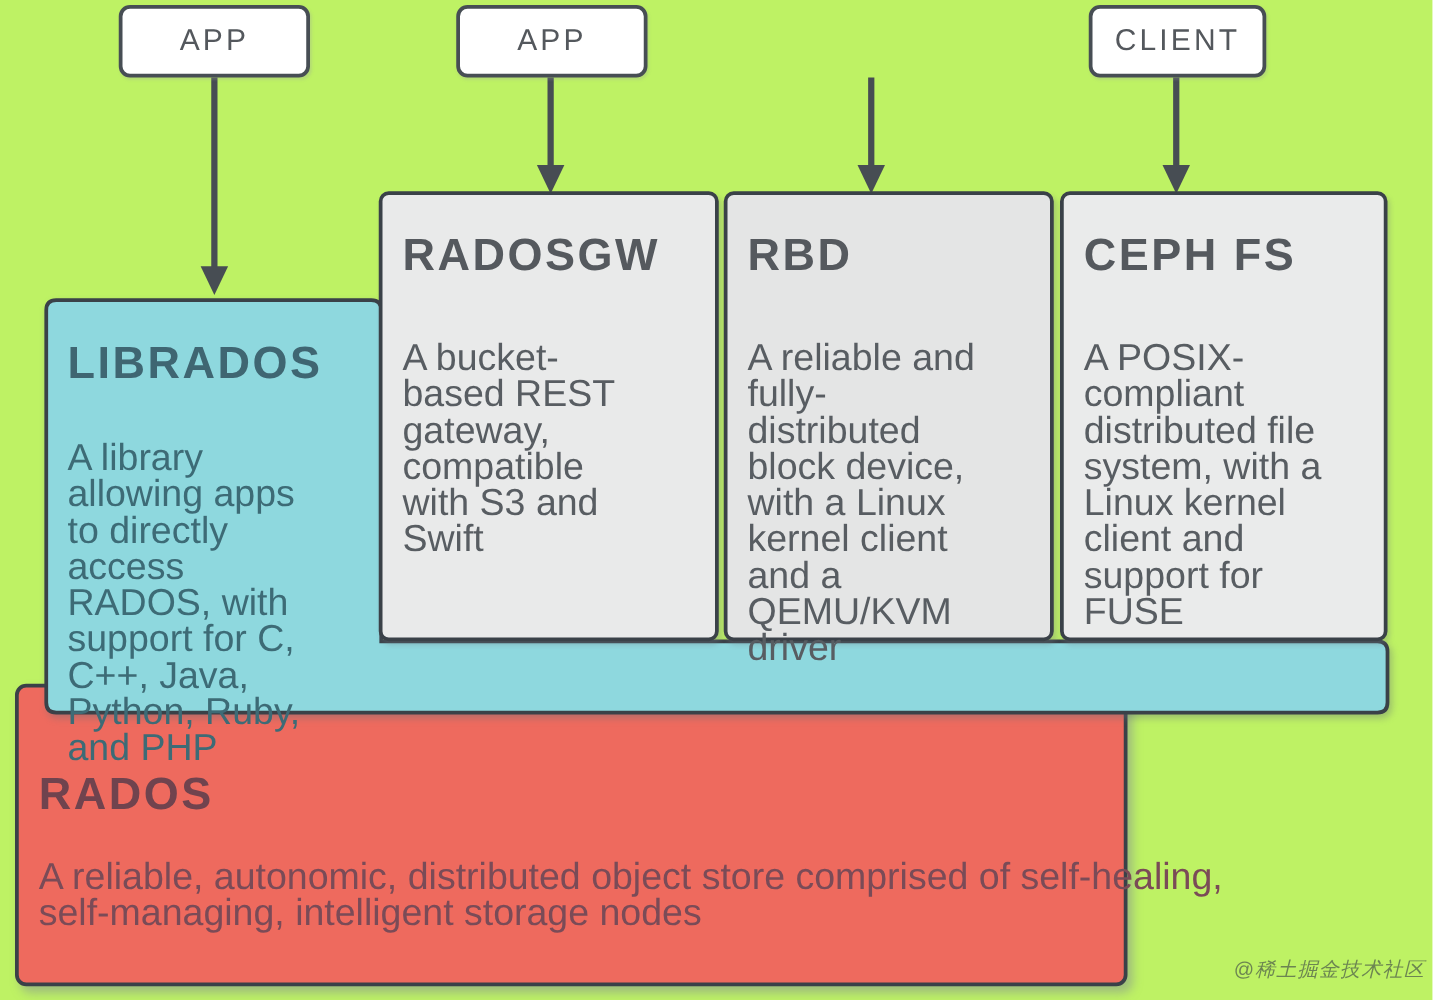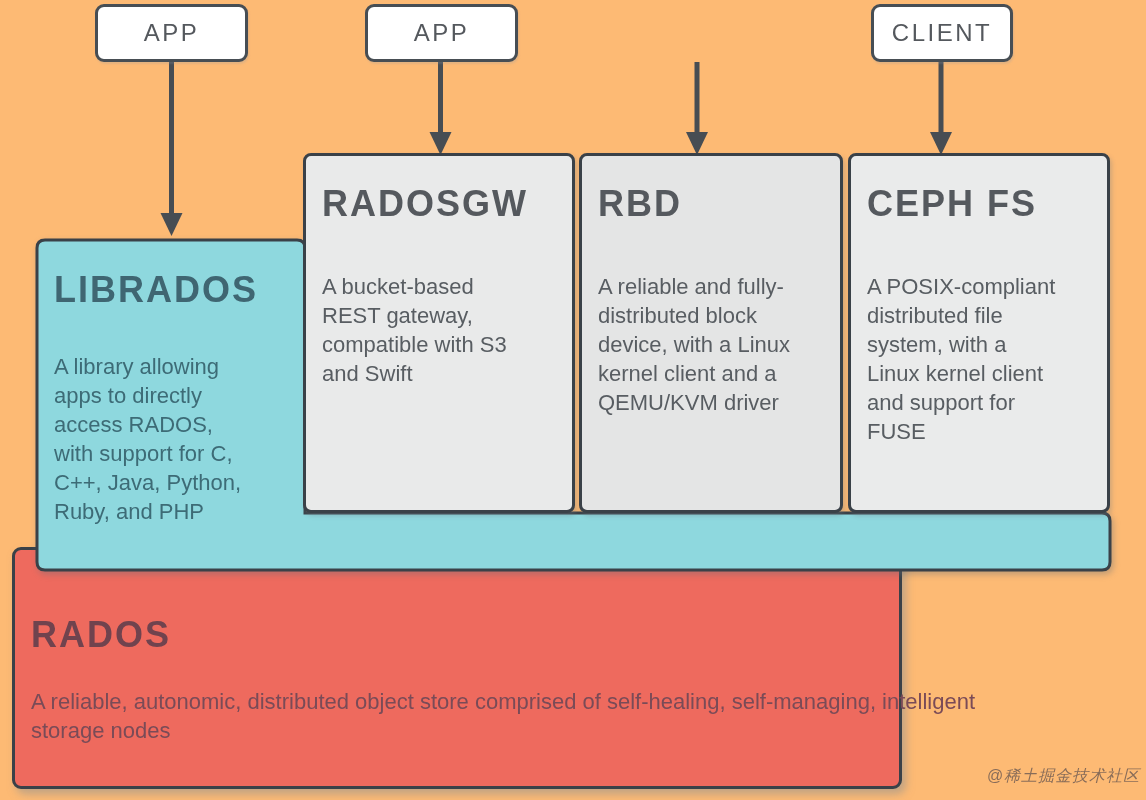--- a/index.html
+++ b/index.html
@@ -1,17 +1,17 @@
 <!DOCTYPE html>
 <html><head>
 <meta charset="utf-8">
 <style>
   html,body{margin:0;padding:0;background:#ffffff;}
   .canvas{
-    position:relative;width:1146px;height:800px;background:#fdba74;overflow:hidden;
+    position:relative;width:1146px;height:800px;background:#bef264;overflow:hidden;
     font-family:"Liberation Sans","DejaVu Sans",sans-serif;
   }
   
   .top-node{
     position:absolute;top:4px;height:58px;background:#ffffff;
     border:3px solid #474e54;border-radius:9px;box-sizing:border-box;
     display:flex;align-items:center;justify-content:center;
     font-size:24px;letter-spacing:2.5px;color:#54585d;z-index:2;
     box-shadow:1px 2px 2px rgba(150,156,162,0.25);
   }
@@ -21,21 +21,21 @@
   #node-client{left:871px;width:142px;}
 
   .arrows{position:absolute;left:0;top:0;z-index:1;}
 
   
   .box-title{
     margin:0;font-size:36px;line-height:40px;font-weight:700;
     letter-spacing:2px;color:#55595e;white-space:nowrap;
   }
   .box-desc{
-    margin:48px 0 0 0;font-size:22px;line-height:29px;color:#585d62;
+    margin:48px 0 0 0;font-size:30px;line-height:29px;color:#585d62;
   }
 
   
   .gray-box{
     position:absolute;top:153px;height:360px;background:#e9eaea;
     border:3px solid #3a4148;border-radius:8px;box-sizing:border-box;
     padding:28px 12px 0 16px;z-index:4;
     box-shadow:2px 3px 4px rgba(110,120,130,0.3);
   }
   #box-radosgw{left:303px;width:272px;}

